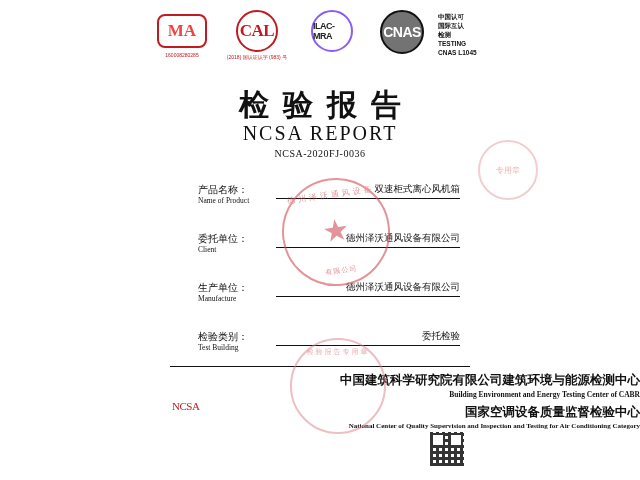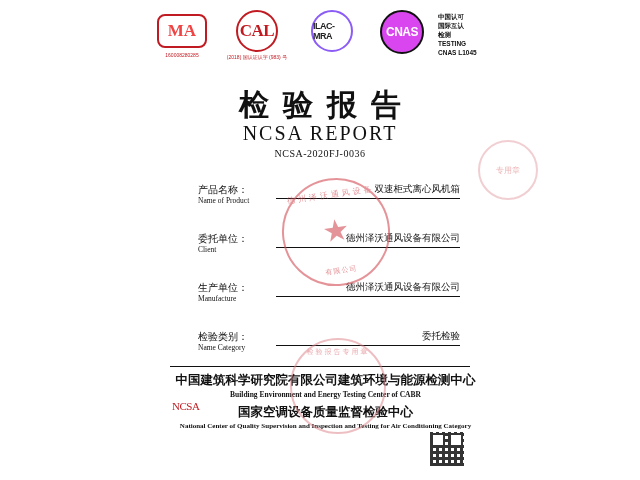--- a/index.html
+++ b/index.html
@@ -83,25 +83,25 @@
   #mark-ilac .circle {
     border: 2px solid #8b5cf6;
     color: #222;
     font-size: 9px;
     font-family: Liberation Sans, sans-serif;
   }
   
   #mark-cnas { left: 215px; width: 64px; }
   #mark-cnas .circle {
     border: 2px solid #111;
-    background: #d946ef;
+    background: #737373;
     color: #fff;
     width: 44px;
     height: 44px;
-    font-size: 12px;
+    font-size: 14px;
     font-family: "Liberation Sans", sans-serif;
   }
   
   #cnas-text {
     position: absolute;
     left: 283px;
     top: 2px;
     font-family: "Liberation Sans", sans-serif;
     font-size: 6.5px;
     line-height: 9px;
@@ -192,21 +192,21 @@
   #footer-rule {
     position: absolute;
     left: 170px;
     top: 366px;
     width: 300px;
     border-top: 1px solid #111;
   }
   .footer-line {
     position: absolute;
     left: 11px; right: 0;
-    text-align: center;
+    text-align: right;
     white-space: nowrap;
   }
   #foot-cn1 {
     top: 372px;
     font-size: 12.5px;
     font-family: "DejaVu Sans", sans-serif;
     font-weight: bold;
     color: #111;
   }
   #foot-en1 {
@@ -402,21 +402,21 @@
     <div class="labels">
       <div class="lbl-cn">生产单位：</div>
       <div class="lbl-en">Manufacture</div>
     </div>
     <div class="value">德州泽沃通风设备有限公司</div>
   </div>
 
   <div class="field" id="field-category">
     <div class="labels">
       <div class="lbl-cn">检验类别：</div>
-      <div class="lbl-en">Name Category</div>
+      <div class="lbl-en">Test Building</div>
     </div>
     <div class="value">委托检验</div>
   </div>
 
   <div id="footer-rule"></div>
   <div class="footer-line" id="foot-cn1">中国建筑科学研究院有限公司建筑环境与能源检测中心</div>
   <div class="footer-line" id="foot-en1">Building Environment and Energy Testing Center of CABR</div>
   <div class="footer-line" id="foot-cn2">国家空调设备质量监督检验中心</div>
   <div class="footer-line" id="foot-en2">National Center of Quality Supervision and Inspection and Testing for Air Conditioning Category</div>
   <div id="ncsa-logo">NCSA</div>

